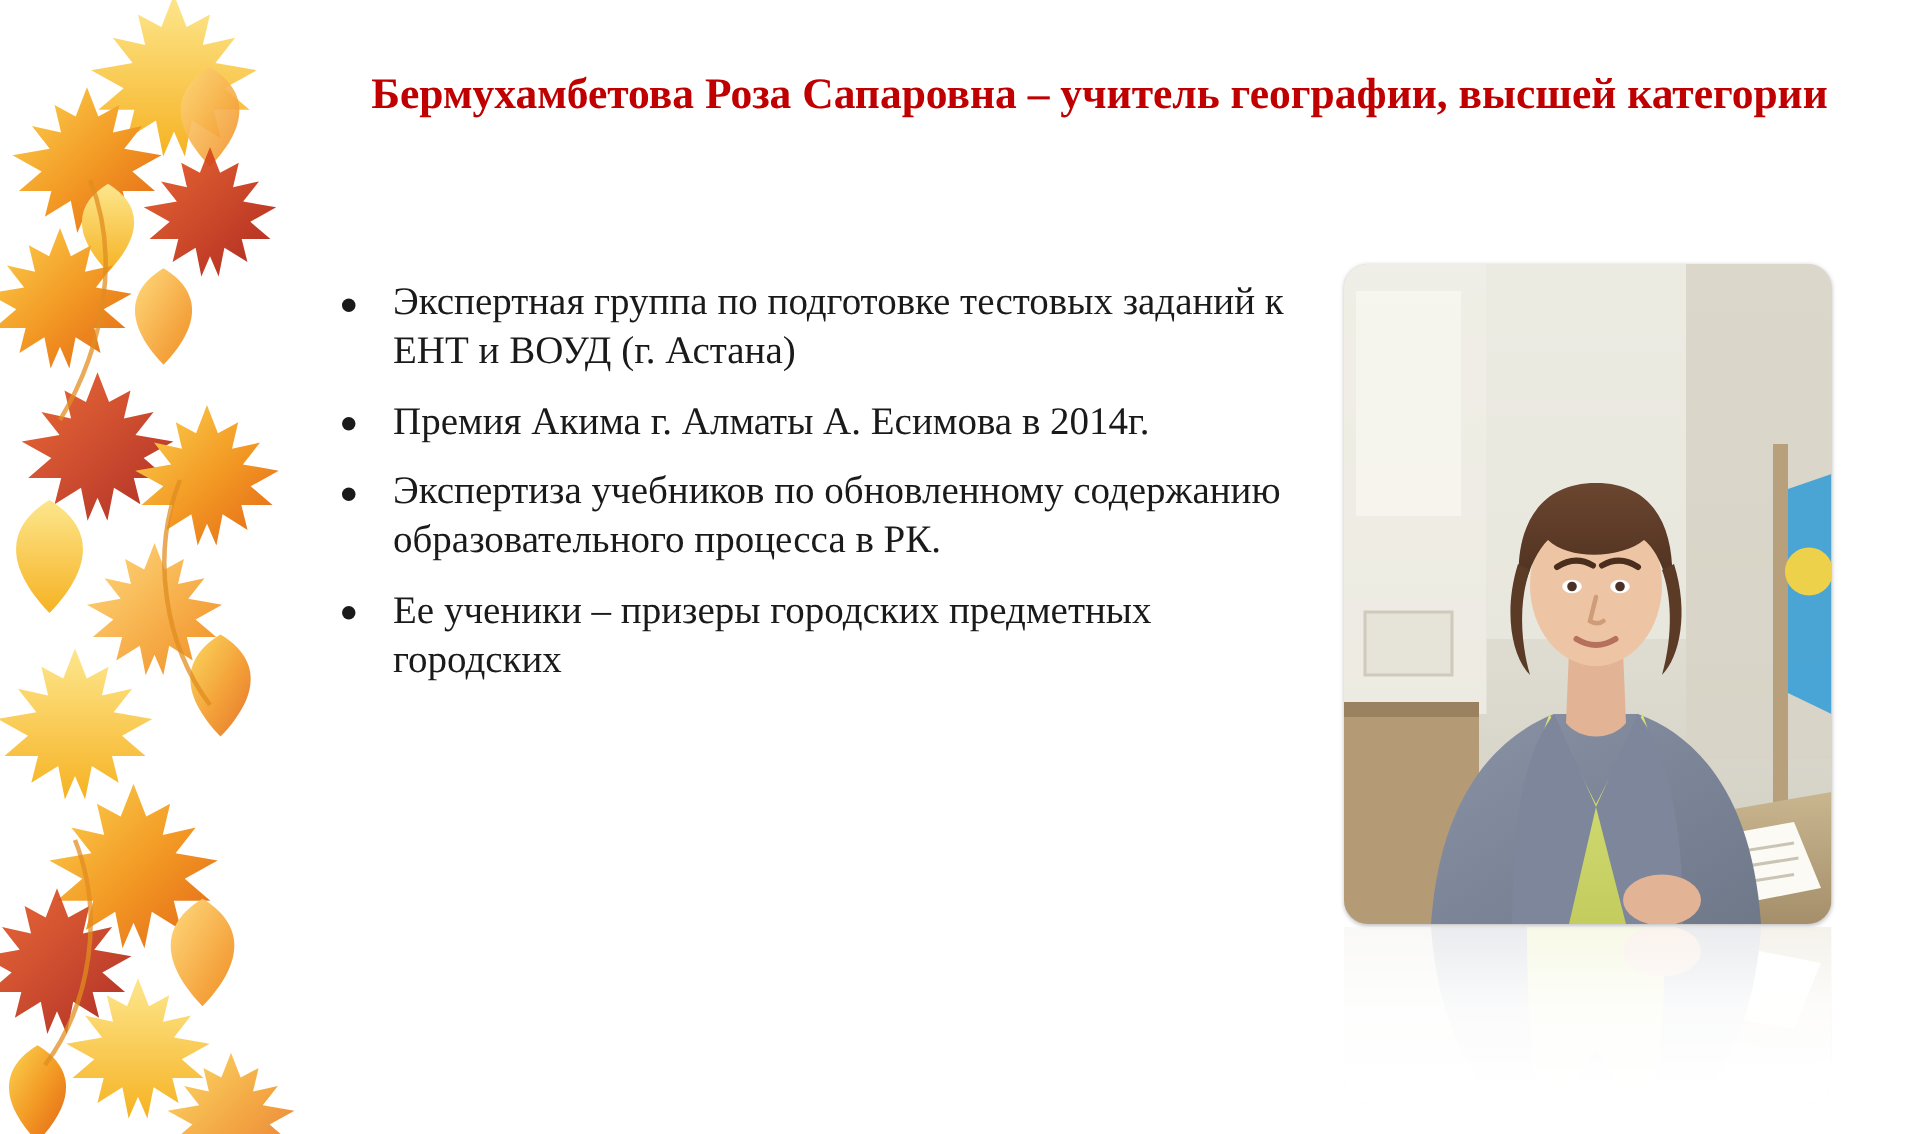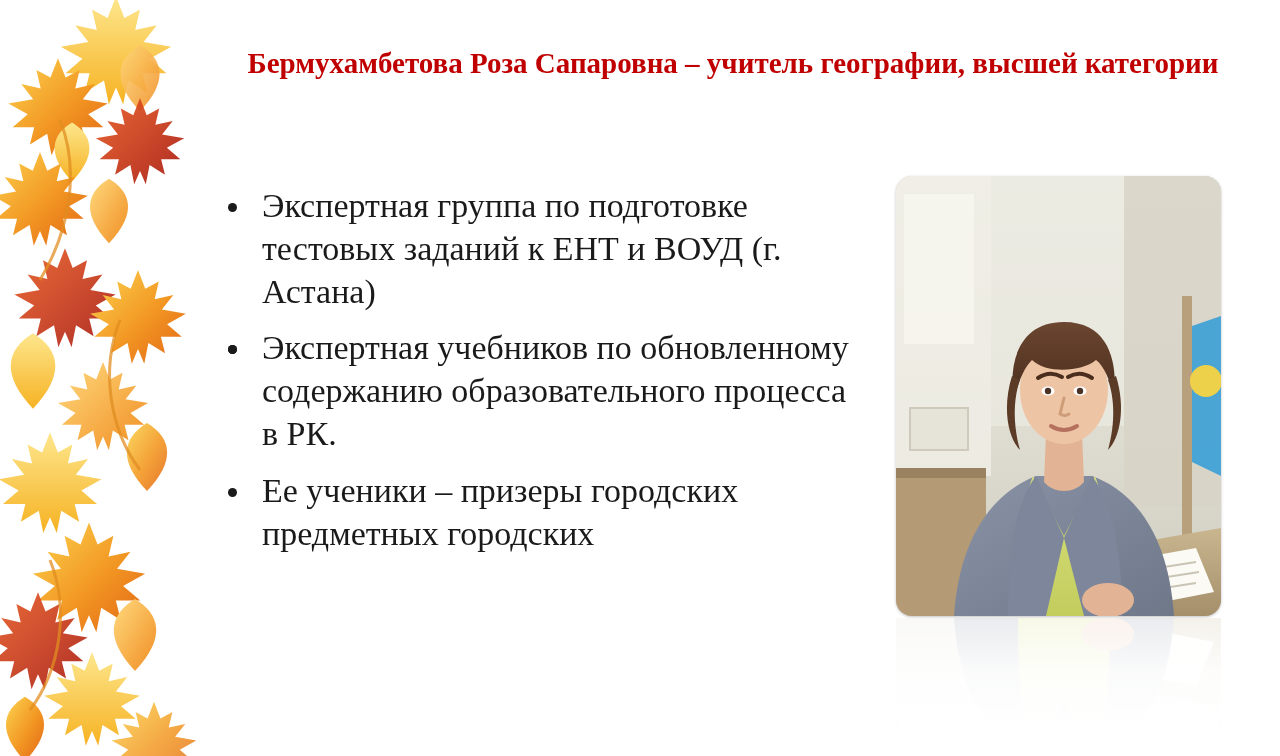--- a/index.html
+++ b/index.html
@@ -54,21 +54,21 @@
     top: 185px;
     width: 640px;
     margin: 0;
     padding: 0;
     list-style: none;
   }
   .bullets li {
     position: relative;
     padding-left: 42px;
     margin-bottom: 14px;
-    font-size: 34px;
+    font-size: 26px;
     line-height: 1.26;
     color: #1a1a1a;
     font-family: "Liberation Serif", serif;
   }
   .bullets li .dot {
     position: absolute;
     left: 8px;
     top: 0.52em;
     width: 9px;
     height: 9px;
@@ -189,24 +189,25 @@
 
   <div class="title">Бермухамбетова Роза Сапаровна – учитель географии, высшей категории</div>
 
   <ul class="bullets">
     <li>
       <span class="dot"></span>
       <span>Экспертная группа по подготовке тестовых заданий к ЕНТ и ВОУД (г. Астана)</span>
     </li>
     <li>
       <span class="dot"></span>
+      <span>Премия Акима г. Алматы А. Есимова в 2014г.</span>
     </li>
     <li>
       <span class="dot"></span>
-      <span>Экспертная учебников по обновленному содержанию образовательного процесса в РК.</span>
+      <span>Экспертиза учебников по обновленному содержанию образовательного процесса в РК.</span>
     </li>
     <li>
       <span class="dot"></span>
       <span>Ее ученики – призеры городских предметных городских</span>
     </li>
   </ul>
 
   <div class="photo-wrap">
     <div class="photo">
       <svg width="325" height="440" viewBox="0 0 325 440" xmlns="http://www.w3.org/2000/svg" aria-hidden="true">

